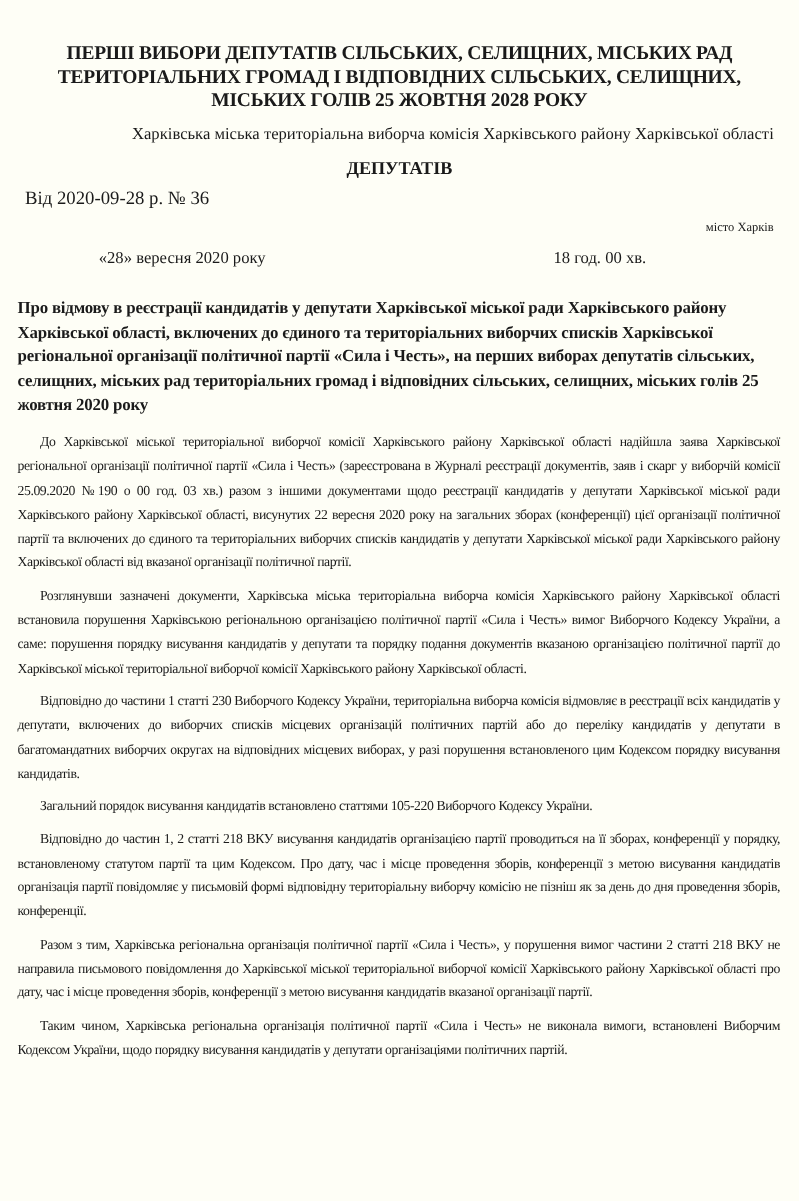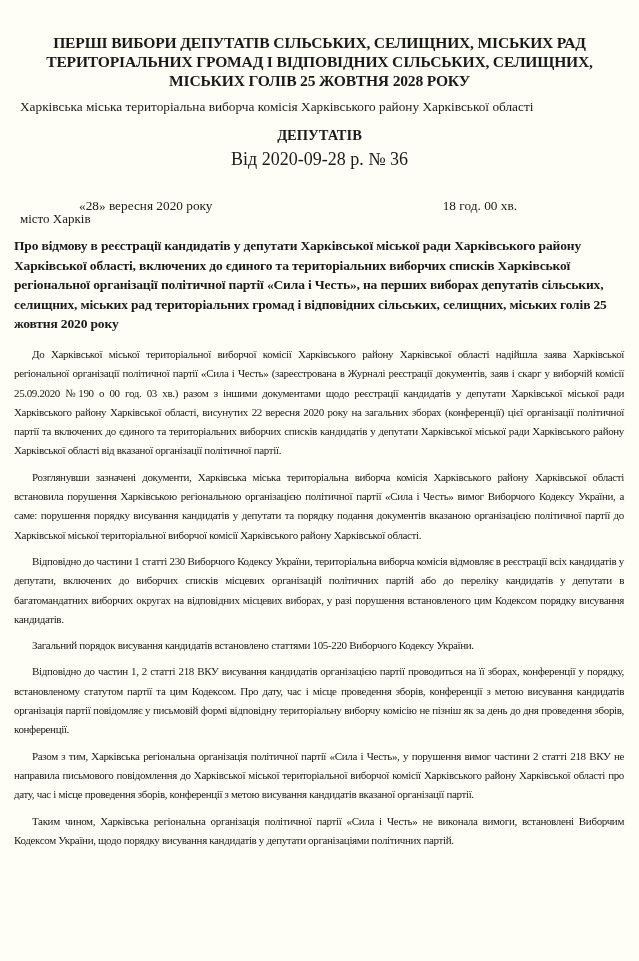--- a/index.html
+++ b/index.html
@@ -10,33 +10,33 @@
     color: #1a1a1a;
   }
   .page { position: relative; width: 639px; height: 961px; }
   .election-title {
     position: absolute; top: 33px; left: 20px; width: 599px;
     text-align: center; font-weight: bold; font-size: 15.6px; line-height: 19px;
     letter-spacing: -0.2px;
   }
   .commission {
     position: absolute; top: 99px; left: 20px; width: 599px;
-    text-align: left; font-size: 13.3px; line-height: 16px;
+    text-align: right; font-size: 13.3px; line-height: 16px;
   }
   .doc-type {
     position: absolute; top: 126px; left: 20px; width: 599px;
     text-align: center; font-weight: bold; font-size: 14.5px; line-height: 18px;
   }
   .doc-number {
     position: absolute; top: 151px; left: 20px; width: 599px;
-    text-align: center; font-size: 18px; line-height: 16px;
+    font-size: 15px; line-height: 16px;
   }
   .doc-city {
     position: absolute; top: 175px; left: 20px; width: 599px;
-    text-align: left; font-size: 13px; line-height: 16px; margin-top: 36px;
+    text-align: right; font-size: 10px; line-height: 16px;
   }
   .doc-date {
     position: absolute; top: 198px; left: 33px;
     font-size: 13.3px; line-height: 16px; margin-left: 46px;
   }
   .doc-time {
     position: absolute; top: 198px; right: 122px;
     font-size: 13.3px; line-height: 16px; text-align: center;
   }
   .subject {

